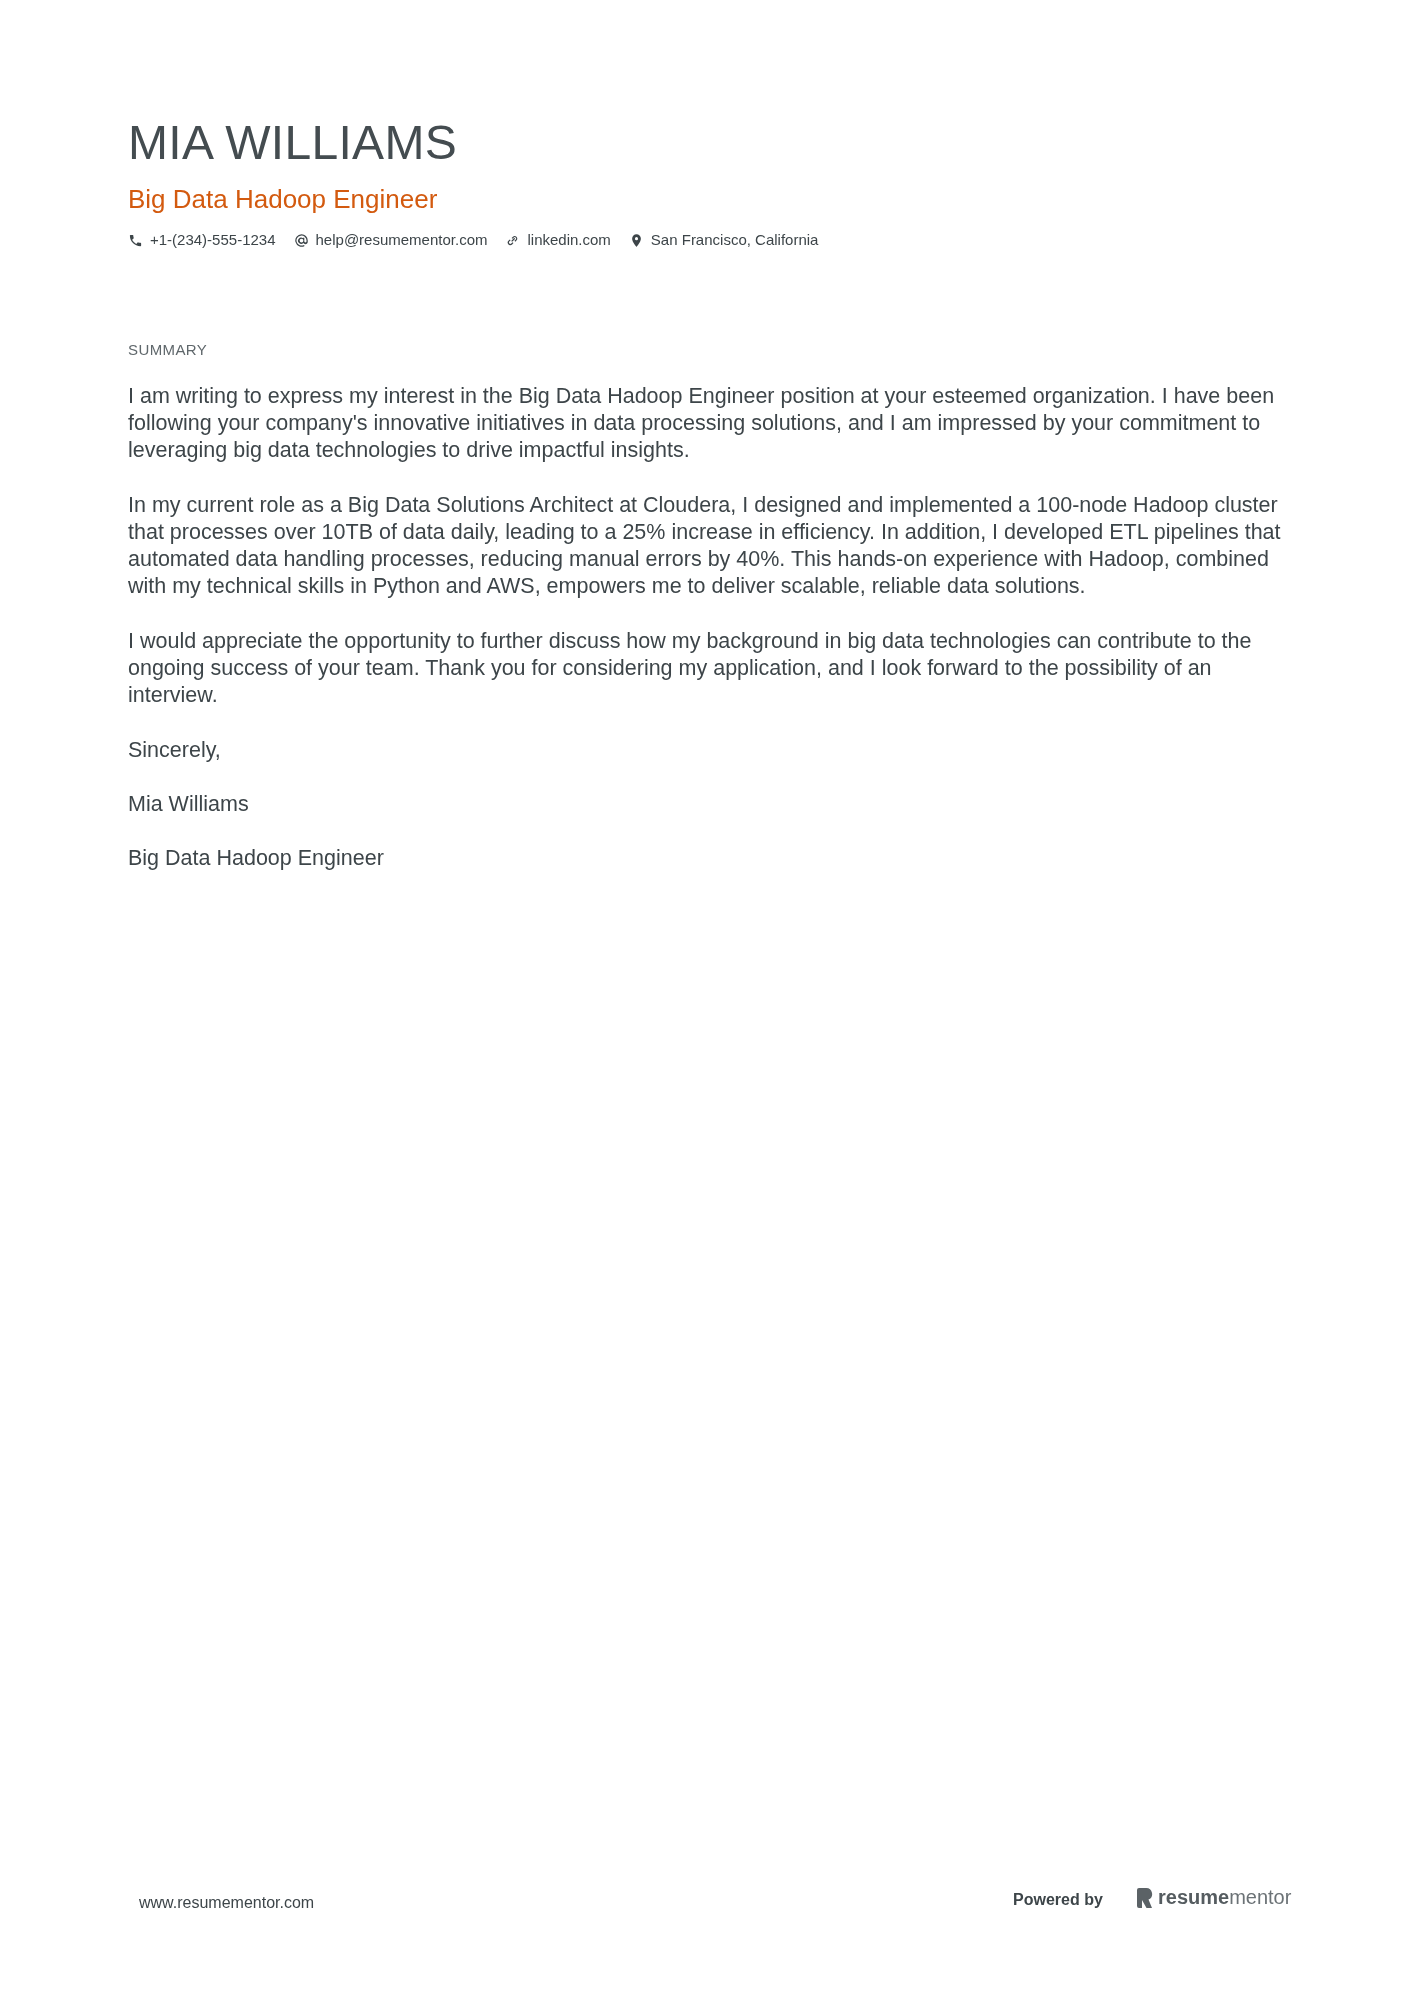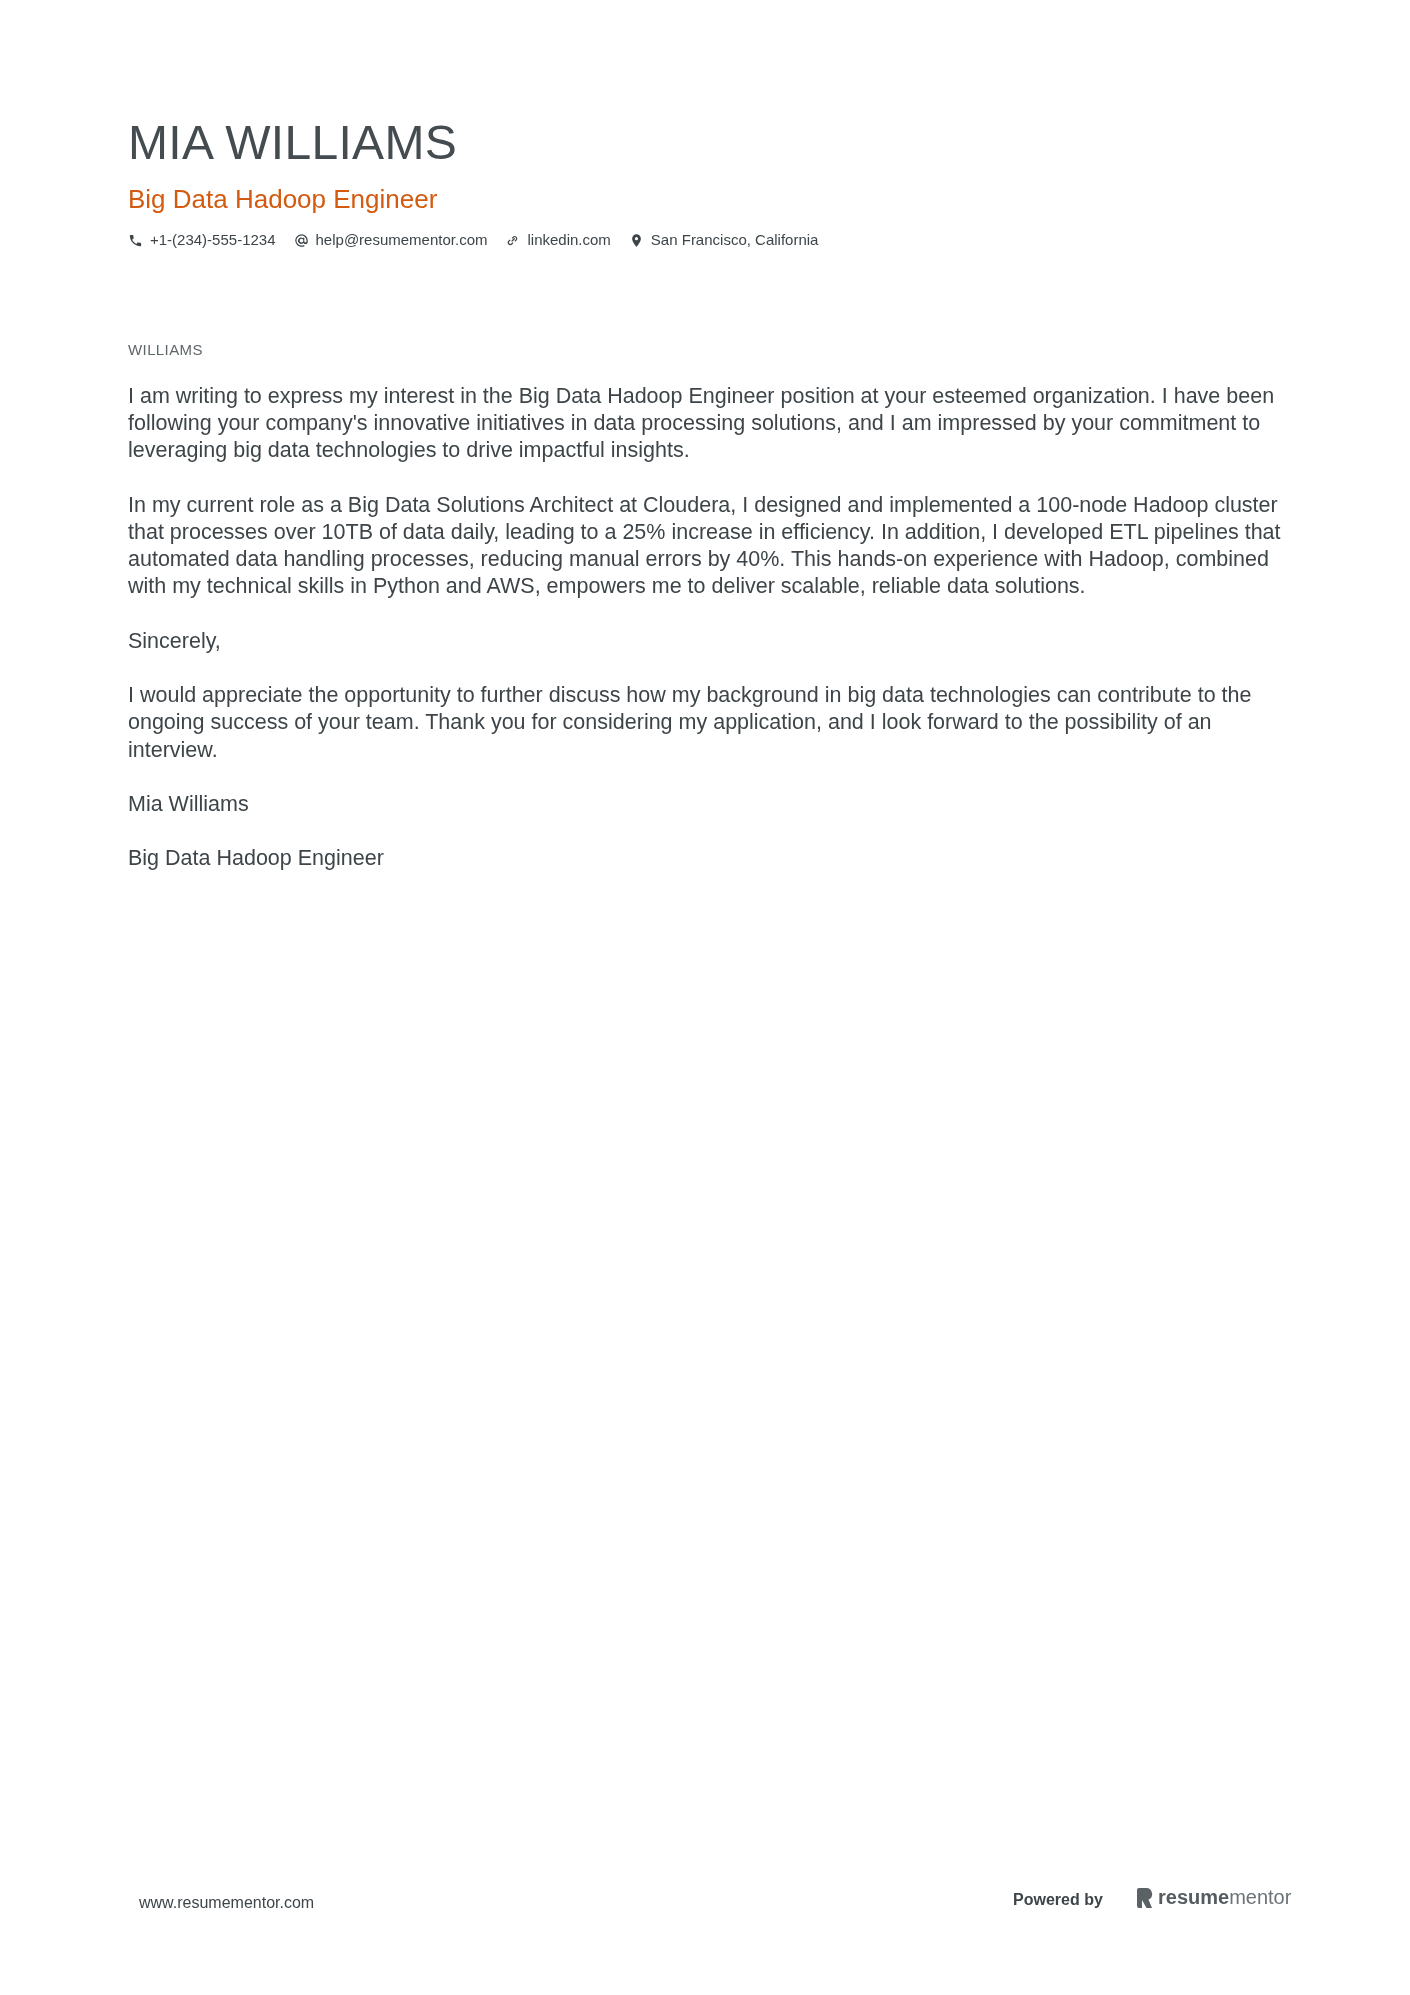--- a/index.html
+++ b/index.html
@@ -78,27 +78,27 @@
       <span>linkedin.com</span>
     </div>
     <div class="contact-item">
       <svg viewBox="0 0 24 24">
           <path d="M12 2a7 7 0 0 0-7 7c0 5.2 7 13 7 13s7-7.8 7-13a7 7 0 0 0-7-7zm0 9.5a2.5 2.5 0 1 1 0-5 2.5 2.5 0 0 1 0 5z"></path>
         </svg>
       <span>San Francisco, California</span>
     </div>
   </div>
 
-  <div class="section-label">WILLIAMS</div>
+  <div class="section-label">SUMMARY</div>
 
   <div class="letter">
     <p>I am writing to express my interest in the Big Data Hadoop Engineer position at your esteemed organization. I have been following your company's innovative initiatives in data processing solutions, and I am impressed by your commitment to leveraging big data technologies to drive impactful insights.</p>
     <p>In my current role as a Big Data Solutions Architect at Cloudera, I designed and implemented a 100-node Hadoop cluster that processes over 10TB of data daily, leading to a 25% increase in efficiency. In addition, I developed ETL pipelines that automated data handling processes, reducing manual errors by 40%. This hands-on experience with Hadoop, combined with my technical skills in Python and AWS, empowers me to deliver scalable, reliable data solutions.</p>
+    <p>I would appreciate the opportunity to further discuss how my background in big data technologies can contribute to the ongoing success of your team. Thank you for considering my application, and I look forward to the possibility of an interview.</p>
     <p>Sincerely,</p>
-    <p>I would appreciate the opportunity to further discuss how my background in big data technologies can contribute to the ongoing success of your team. Thank you for considering my application, and I look forward to the possibility of an interview.</p>
     <p>Mia Williams</p>
     <p>Big Data Hadoop Engineer</p>
   </div>
 </div>
 
 <div class="footer-url">www.resumementor.com</div>
 <div class="powered">Powered by</div>
 <div class="logo">
   <svg class="mark" viewBox="0 0 16 20">
     <path d="M2 0h7a6 6 0 0 1 2.5 11.5L15 20H9.5L5 12H5v8H2a2 2 0 0 1-2-2V2a2 2 0 0 1 2-2z" fill="#5b6266"></path>

